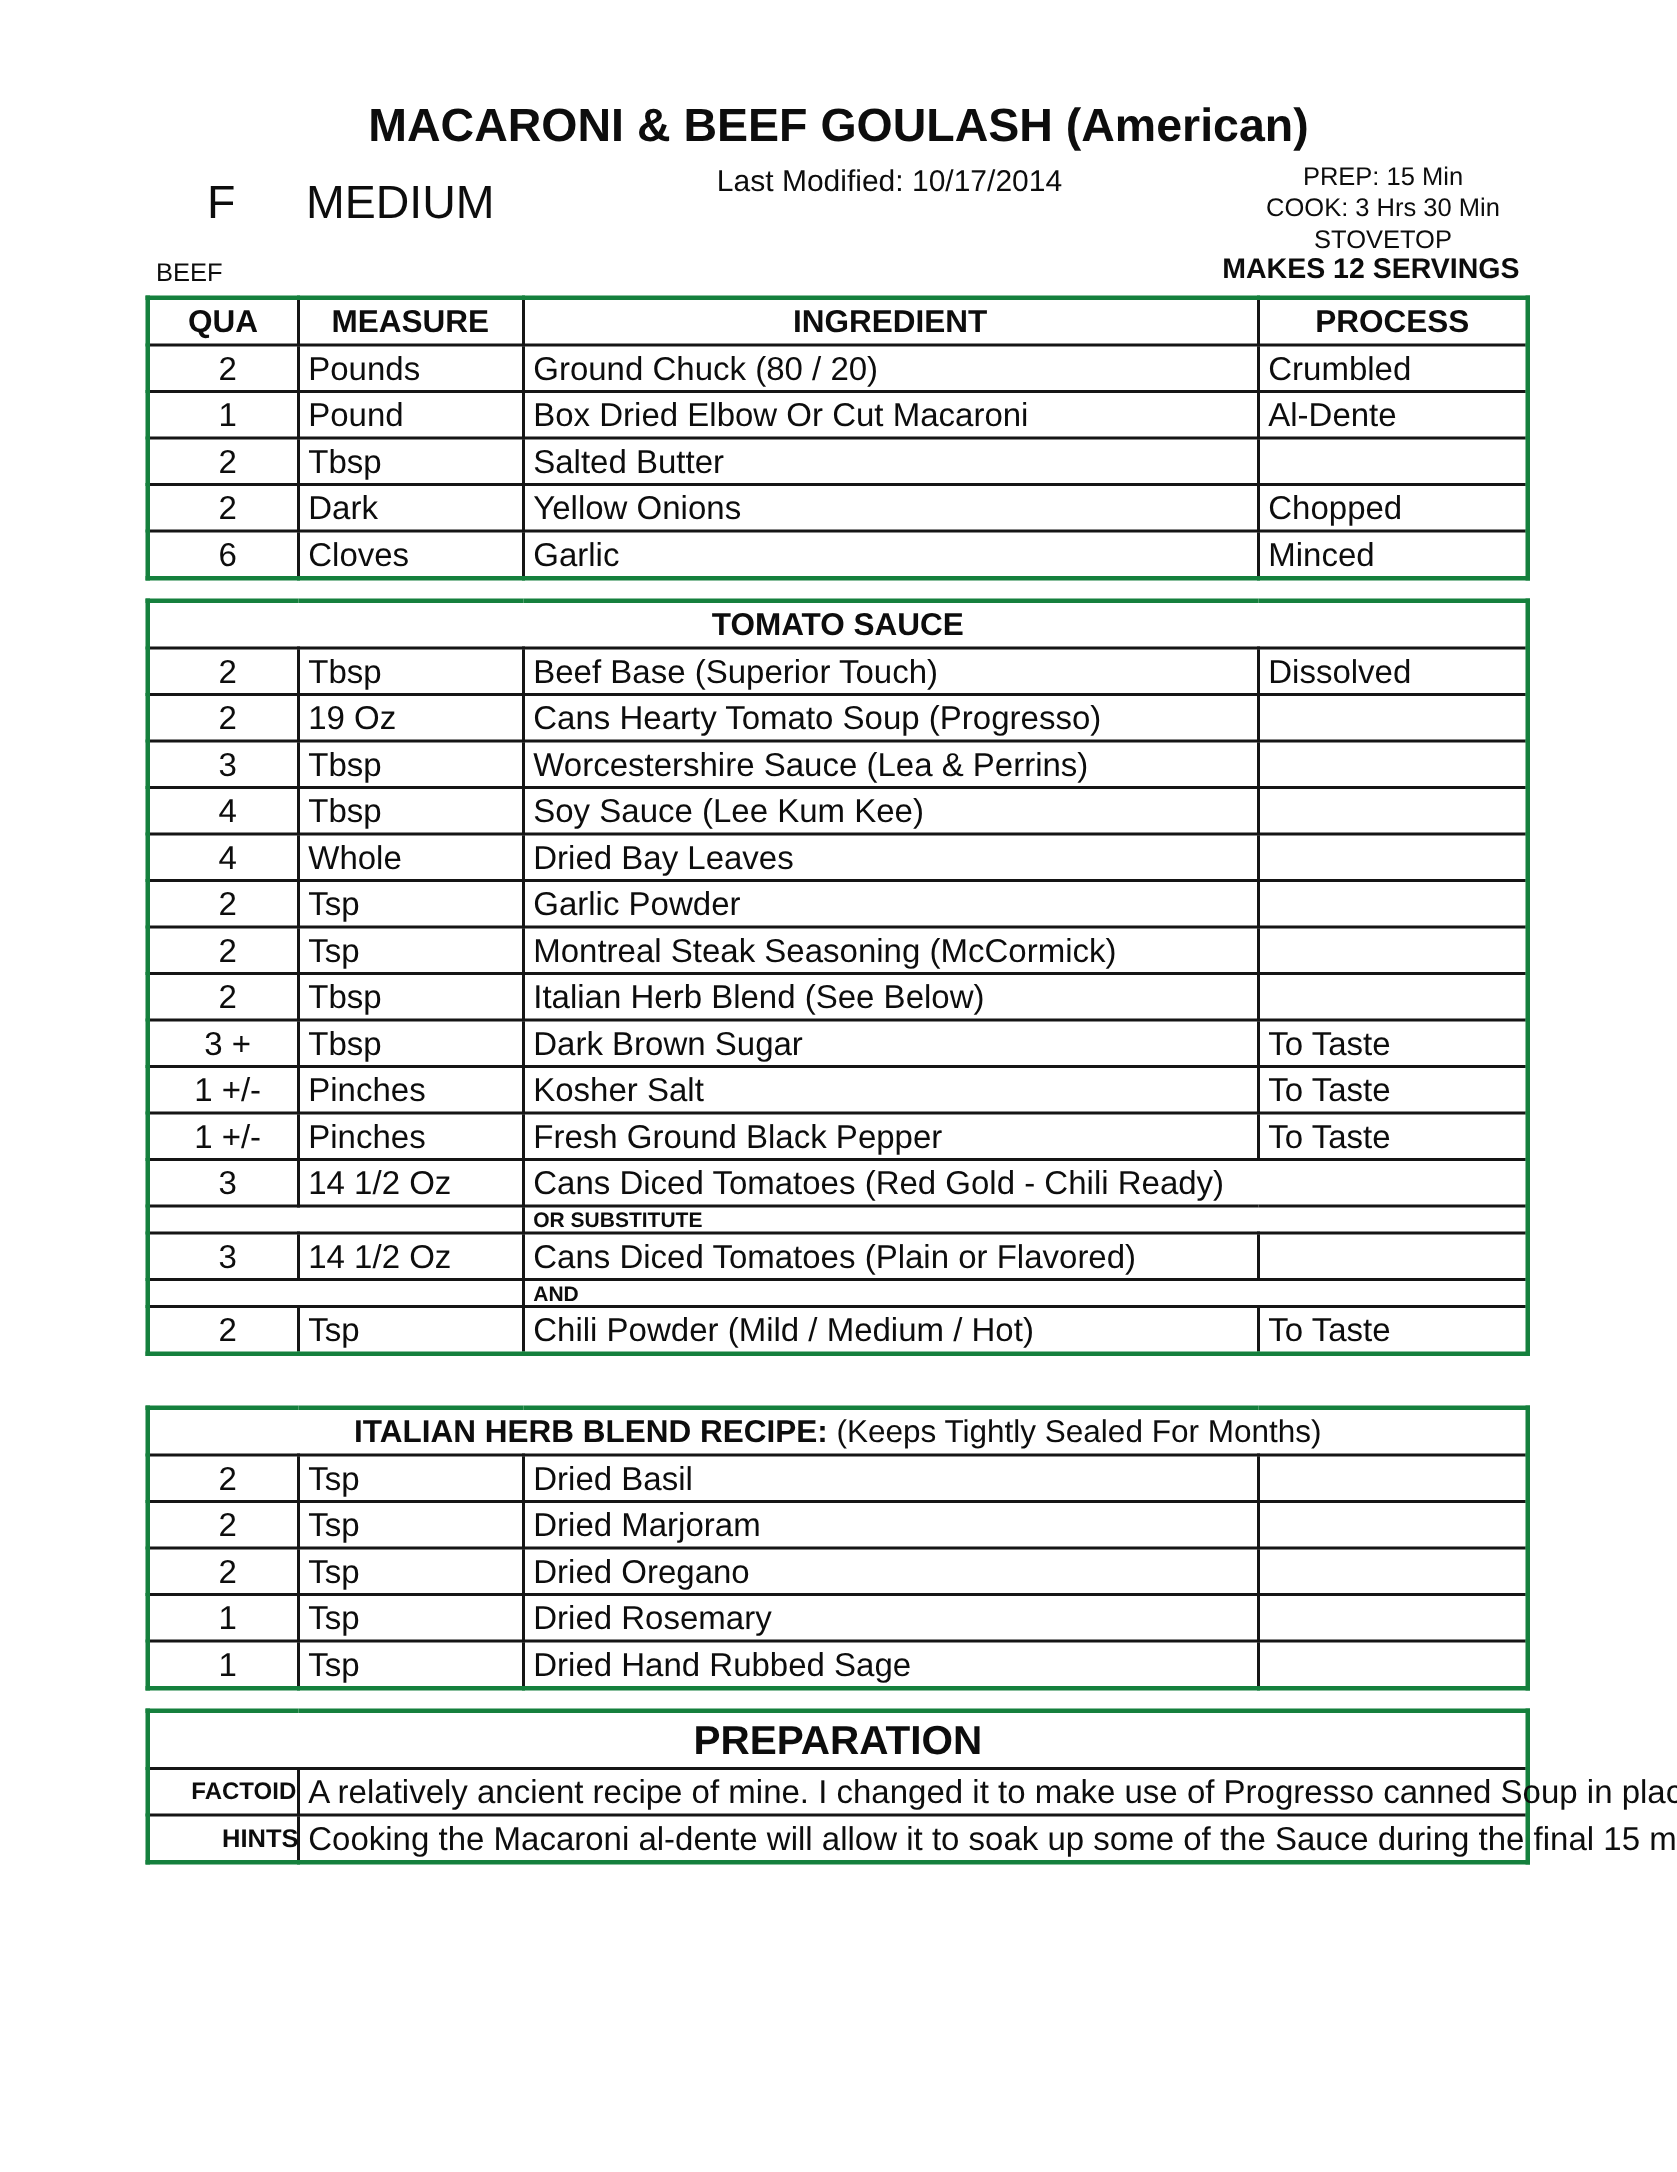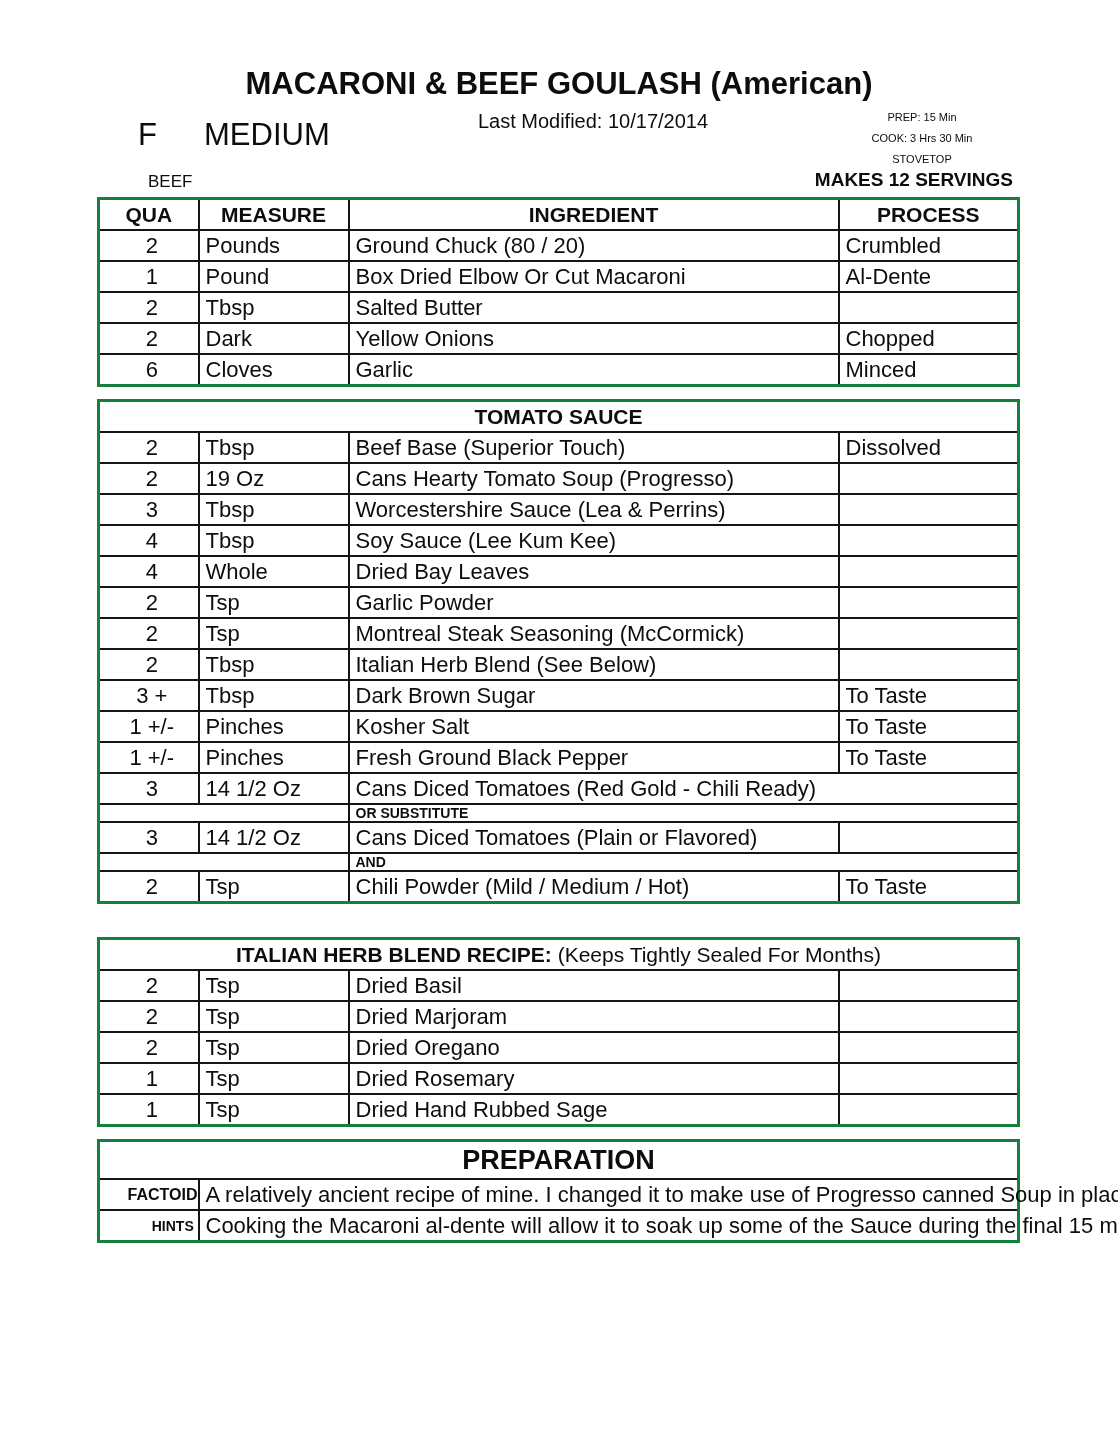--- a/index.html
+++ b/index.html
@@ -14,23 +14,23 @@
   .abs{position:absolute;white-space:nowrap;}
   .page-title{
     top:66px;left:0;width:1118px;text-align:center;
     font-size:31px;font-weight:bold;letter-spacing:0px;
   }
   .last-modified{top:110px;left:593px;transform:translateX(-50%);font-size:20px;}
   .flag-letter{top:117px;left:138px;font-size:31px;}
   .difficulty{top:117px;left:204px;font-size:31px;}
   .prep-info{
     top:107px;left:922px;transform:translateX(-50%);
-    font-size:11px;line-height:21px;text-align:center;
-  }
-  .category{top:172px;left:104px;font-size:17px;margin-left:44px;}
+    font-size:17px;line-height:21px;text-align:center;
+  }
+  .category{top:172px;left:104px;font-size:17px;}
   .servings{top:169px;right:105px;font-size:19px;font-weight:bold;}
 
   table.rtable{
     position:absolute;left:97px;width:920px;
     border-collapse:collapse;table-layout:fixed;
     border:3px solid #15803d;
   }
   table.rtable th, table.rtable td{
     border:2px solid #151515;
     font-size:22px;
@@ -46,21 +46,21 @@
   th.section-title .reg{font-weight:normal;}
   tr.thin td{height:16px;font-size:14px;font-weight:bold;}
   table.prep th.prep-title{font-size:27px;height:36px;}
   td.note{
     font-size:19px;line-height:26px;
     white-space:normal;padding:3px 6px;
     height:auto;vertical-align:middle;
   }
   td.lbl{text-align:center;font-weight:bold;padding:0;}
   td.lbl.factoid{font-size:16px;text-align:right;}
-  td.lbl.hints{font-size:14px;padding-left:48px;}
+  td.lbl.hints{font-size:17px;padding-left:48px;}
 </style>
 </head>
 <body>
 
 <div>
 
   <div class="abs page-title">MACARONI &amp; BEEF GOULASH (American)</div>
   <div class="abs last-modified">Last Modified: 10/17/2014</div>
   <div class="abs flag-letter">F</div>
   <div class="abs difficulty">MEDIUM</div>

